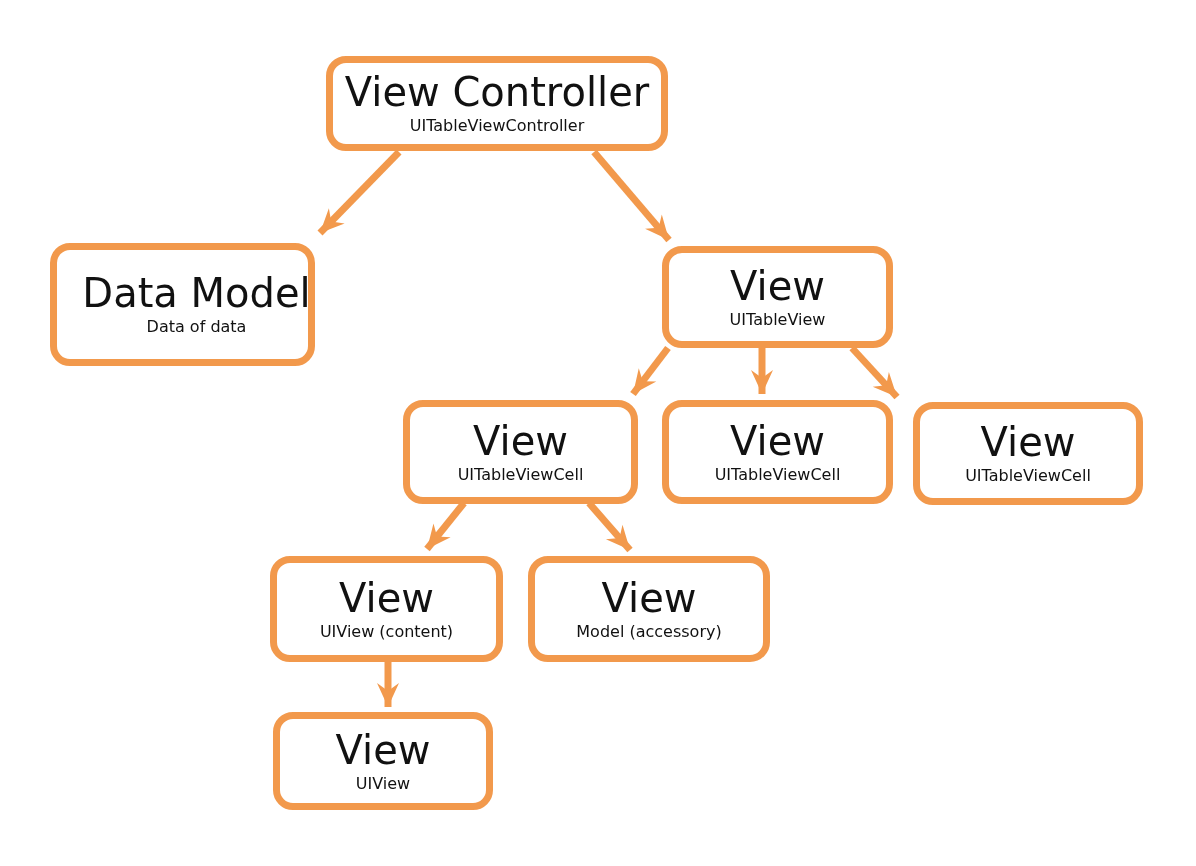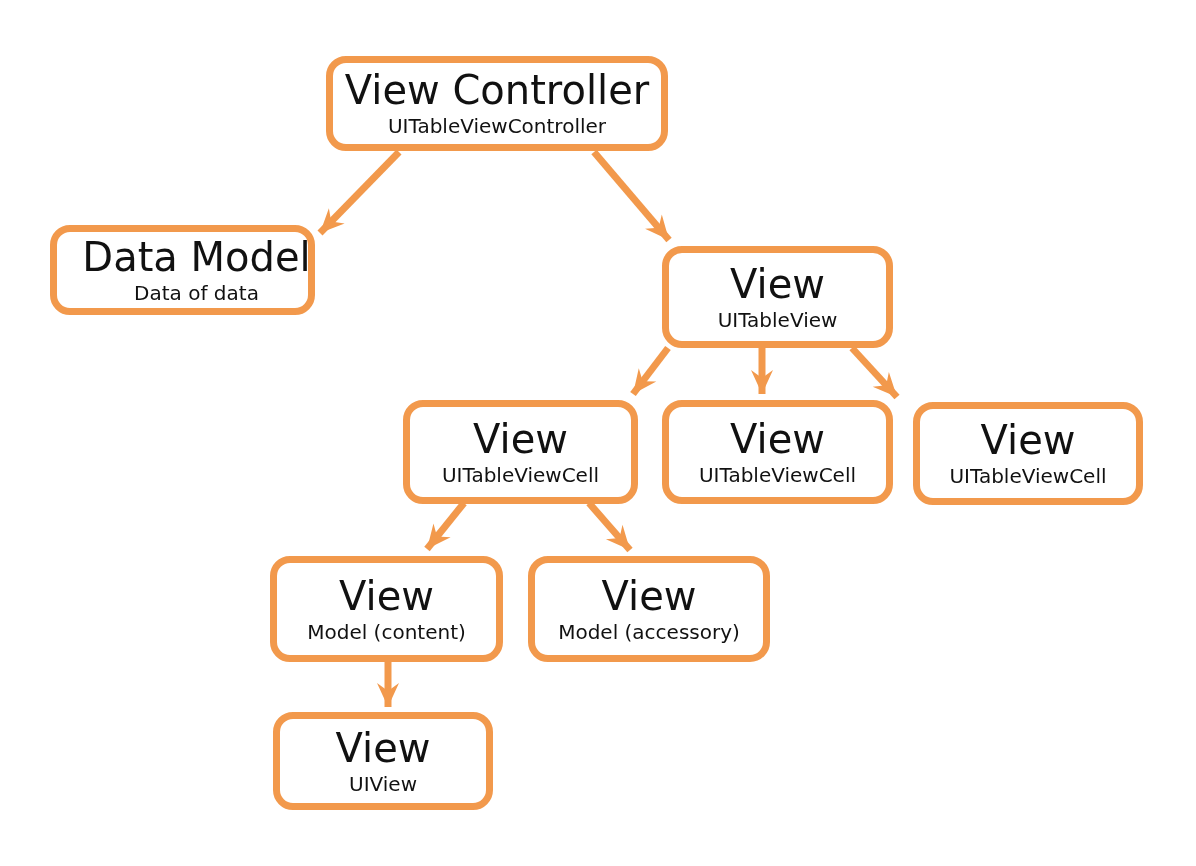--- a/index.html
+++ b/index.html
@@ -36,28 +36,28 @@
     justify-content: center;
     text-align: center;
     color: var(--ink);
   }
   .node .title {
     font-size: 40px;
     line-height: 1.05;
     white-space: nowrap;
   }
   .node .subtitle {
-    font-size: 20px;
+    font-size: 16px;
     line-height: 1.2;
     margin-top: 3px;
     white-space: nowrap;
   }
   
   #n-view-controller { left: 326px; top: 56px;  width: 342px; height: 95px; }
-  #n-data-model     { left: 50px;  top: 225px; width: 265px; height: 90px; padding-left: 28px; }
+  #n-data-model     { left: 50px;  top: 243px; width: 265px; height: 123px; padding-left: 28px; }
   #n-table-view     { left: 662px; top: 246px; width: 231px; height: 102px; }
   #n-cell-1         { left: 403px; top: 400px; width: 235px; height: 104px; }
   #n-cell-2         { left: 662px; top: 400px; width: 231px; height: 104px; }
   #n-cell-3         { left: 913px; top: 402px; width: 230px; height: 103px; }
   #n-content-view   { left: 270px; top: 556px; width: 233px; height: 106px; }
   #n-accessory-view { left: 528px; top: 556px; width: 242px; height: 106px; }
   #n-label-view     { left: 273px; top: 712px; width: 220px; height: 98px; }
 </style>
 </head>
 <body>
@@ -105,21 +105,21 @@
     <div class="subtitle">UITableViewCell</div>
   </div>
 
   <div class="node" id="n-cell-3">
     <div class="title">View</div>
     <div class="subtitle">UITableViewCell</div>
   </div>
 
   <div class="node" id="n-content-view">
     <div class="title">View</div>
-    <div class="subtitle">Model (content)</div>
+    <div class="subtitle">UIView (content)</div>
   </div>
 
   <div class="node" id="n-accessory-view">
     <div class="title">View</div>
     <div class="subtitle">Model (accessory)</div>
   </div>
 
   <div class="node" id="n-label-view">
     <div class="title">View</div>
     <div class="subtitle">UIView</div>

